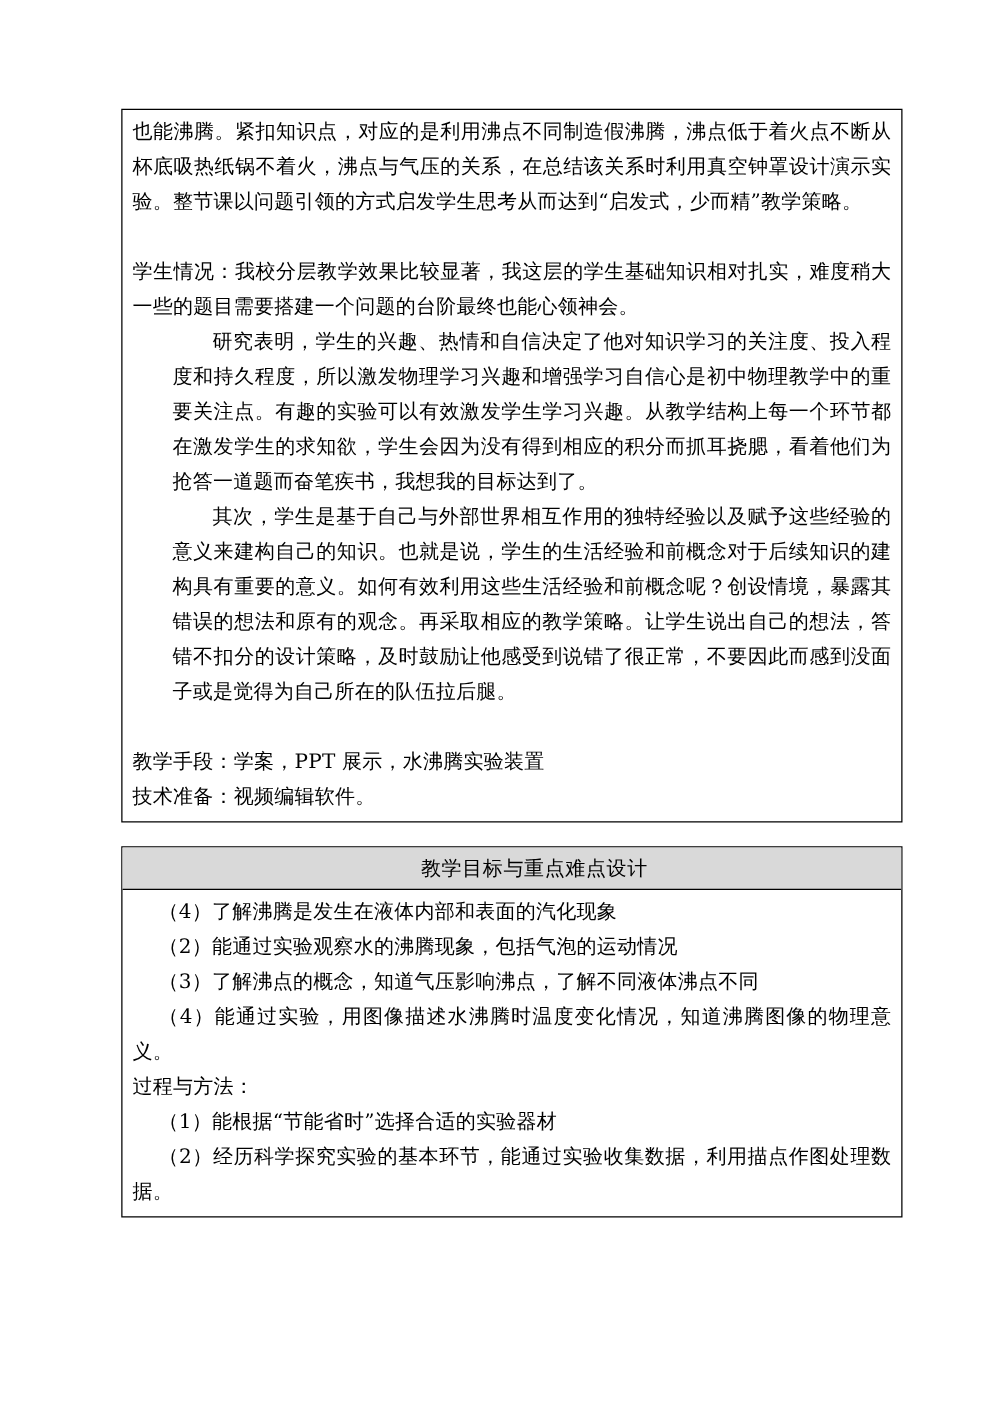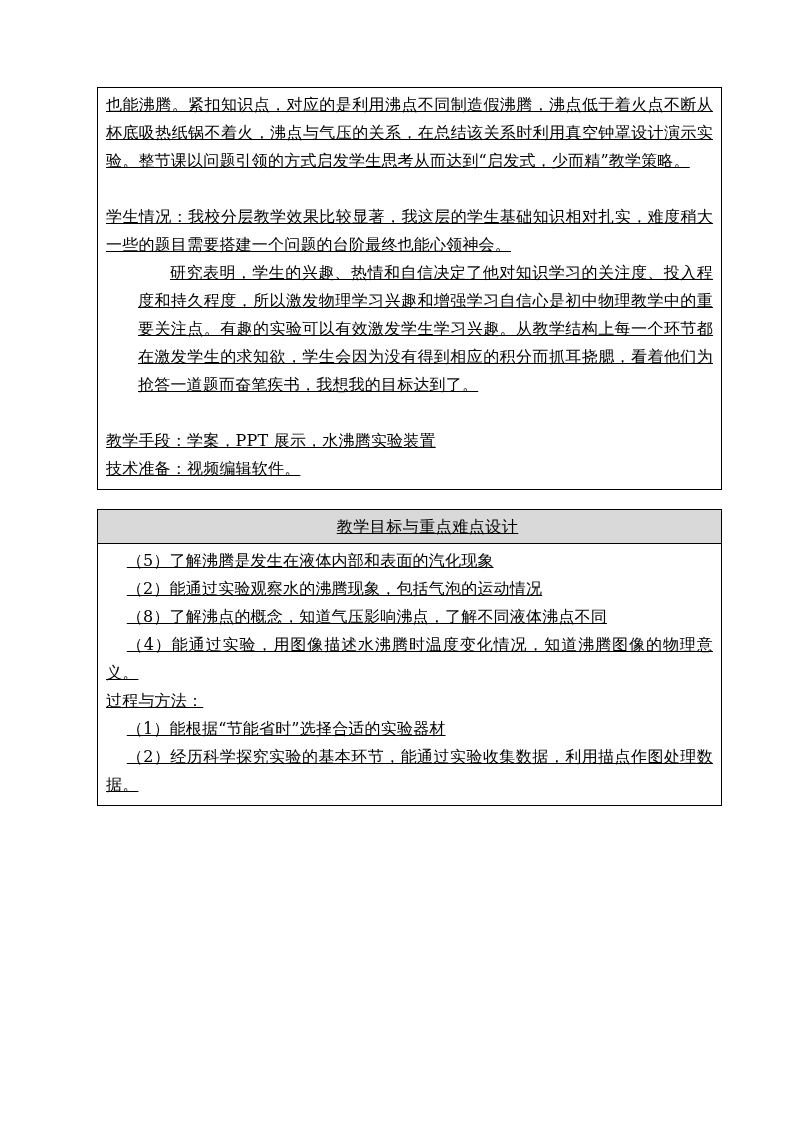--- a/index.html
+++ b/index.html
@@ -20,21 +20,20 @@
     position: absolute;
     left: 97px;
     top: 87px;
     width: 625px;
   }
   .doc-box {
     box-sizing: border-box;
     width: 625px;
     border: 1.5px solid #000000;
     background: #ffffff;
-    text-decoration: underline;
   }
   .box-pad {
     padding: 3px 8px 6px 8px;
   }
   .doc-box p {
     margin: 0;
     font-size: 16px;
     line-height: 28px;
     text-align: justify;
     letter-spacing: 0.2px;
@@ -61,33 +60,34 @@
 <body>
 
 <div class="page">
   <div class="content">
 
     <div class="doc-box box-pad">
         <p class="flush">也能沸腾。紧扣知识点，对应的是利用沸点不同制造假沸腾，沸点低于着火点不断从杯底吸热纸锅不着火，沸点与气压的关系，在总结该关系时利用真空钟罩设计演示实验。整节课以问题引领的方式启发学生思考从而达到“启发式，少而精”教学策略。</p>
         <p class="blank"></p>
         <p class="flush">学生情况：我校分层教学效果比较显著，我这层的学生基础知识相对扎实，难度稍大一些的题目需要搭建一个问题的台阶最终也能心领神会。</p>
         <p class="indent">研究表明，学生的兴趣、热情和自信决定了他对知识学习的关注度、投入程度和持久程度，所以激发物理学习兴趣和增强学习自信心是初中物理教学中的重要关注点。有趣的实验可以有效激发学生学习兴趣。从教学结构上每一个环节都在激发学生的求知欲，学生会因为没有得到相应的积分而抓耳挠腮，看着他们为抢答一道题而奋笔疾书，我想我的目标达到了。</p>
+        <p class="indent">其次，学生是基于自己与外部世界相互作用的独特经验以及赋予这些经验的意义来建构自己的知识。也就是说，学生的生活经验和前概念对于后续知识的建构具有重要的意义。如何有效利用这些生活经验和前概念呢？创设情境，暴露其错误的想法和原有的观念。再采取相应的教学策略。让学生说出自己的想法，答错不扣分的设计策略，及时鼓励让他感受到说错了很正常，不要因此而感到没面子或是觉得为自己所在的队伍拉后腿。</p>
         <p class="blank"></p>
         <p class="flush">教学手段：学案，PPT 展示，水沸腾实验装置</p>
         <p class="flush">技术准备：视频编辑软件。</p>
       </div>
 
     <div class="box-gap"></div>
 
     <div class="doc-box">
       <div class="section-header">教学目标与重点难点设计</div>
       <div class="box-pad">
-          <p class="item">（5）了解沸腾是发生在液体内部和表面的汽化现象</p>
+          <p class="item">（4）了解沸腾是发生在液体内部和表面的汽化现象</p>
           <p class="item">（2）能通过实验观察水的沸腾现象，包括气泡的运动情况</p>
-          <p class="item">（8）了解沸点的概念，知道气压影响沸点，了解不同液体沸点不同</p>
+          <p class="item">（3）了解沸点的概念，知道气压影响沸点，了解不同液体沸点不同</p>
           <p class="item">（4）能通过实验，用图像描述水沸腾时温度变化情况，知道沸腾图像的物理意义。</p>
           <p class="flush">过程与方法：</p>
           <p class="item">（1）能根据“节能省时”选择合适的实验器材</p>
           <p class="item">（2）经历科学探究实验的基本环节，能通过实验收集数据，利用描点作图处理数据。</p>
         </div>
     </div>
 
   </div>
 </div>
 

